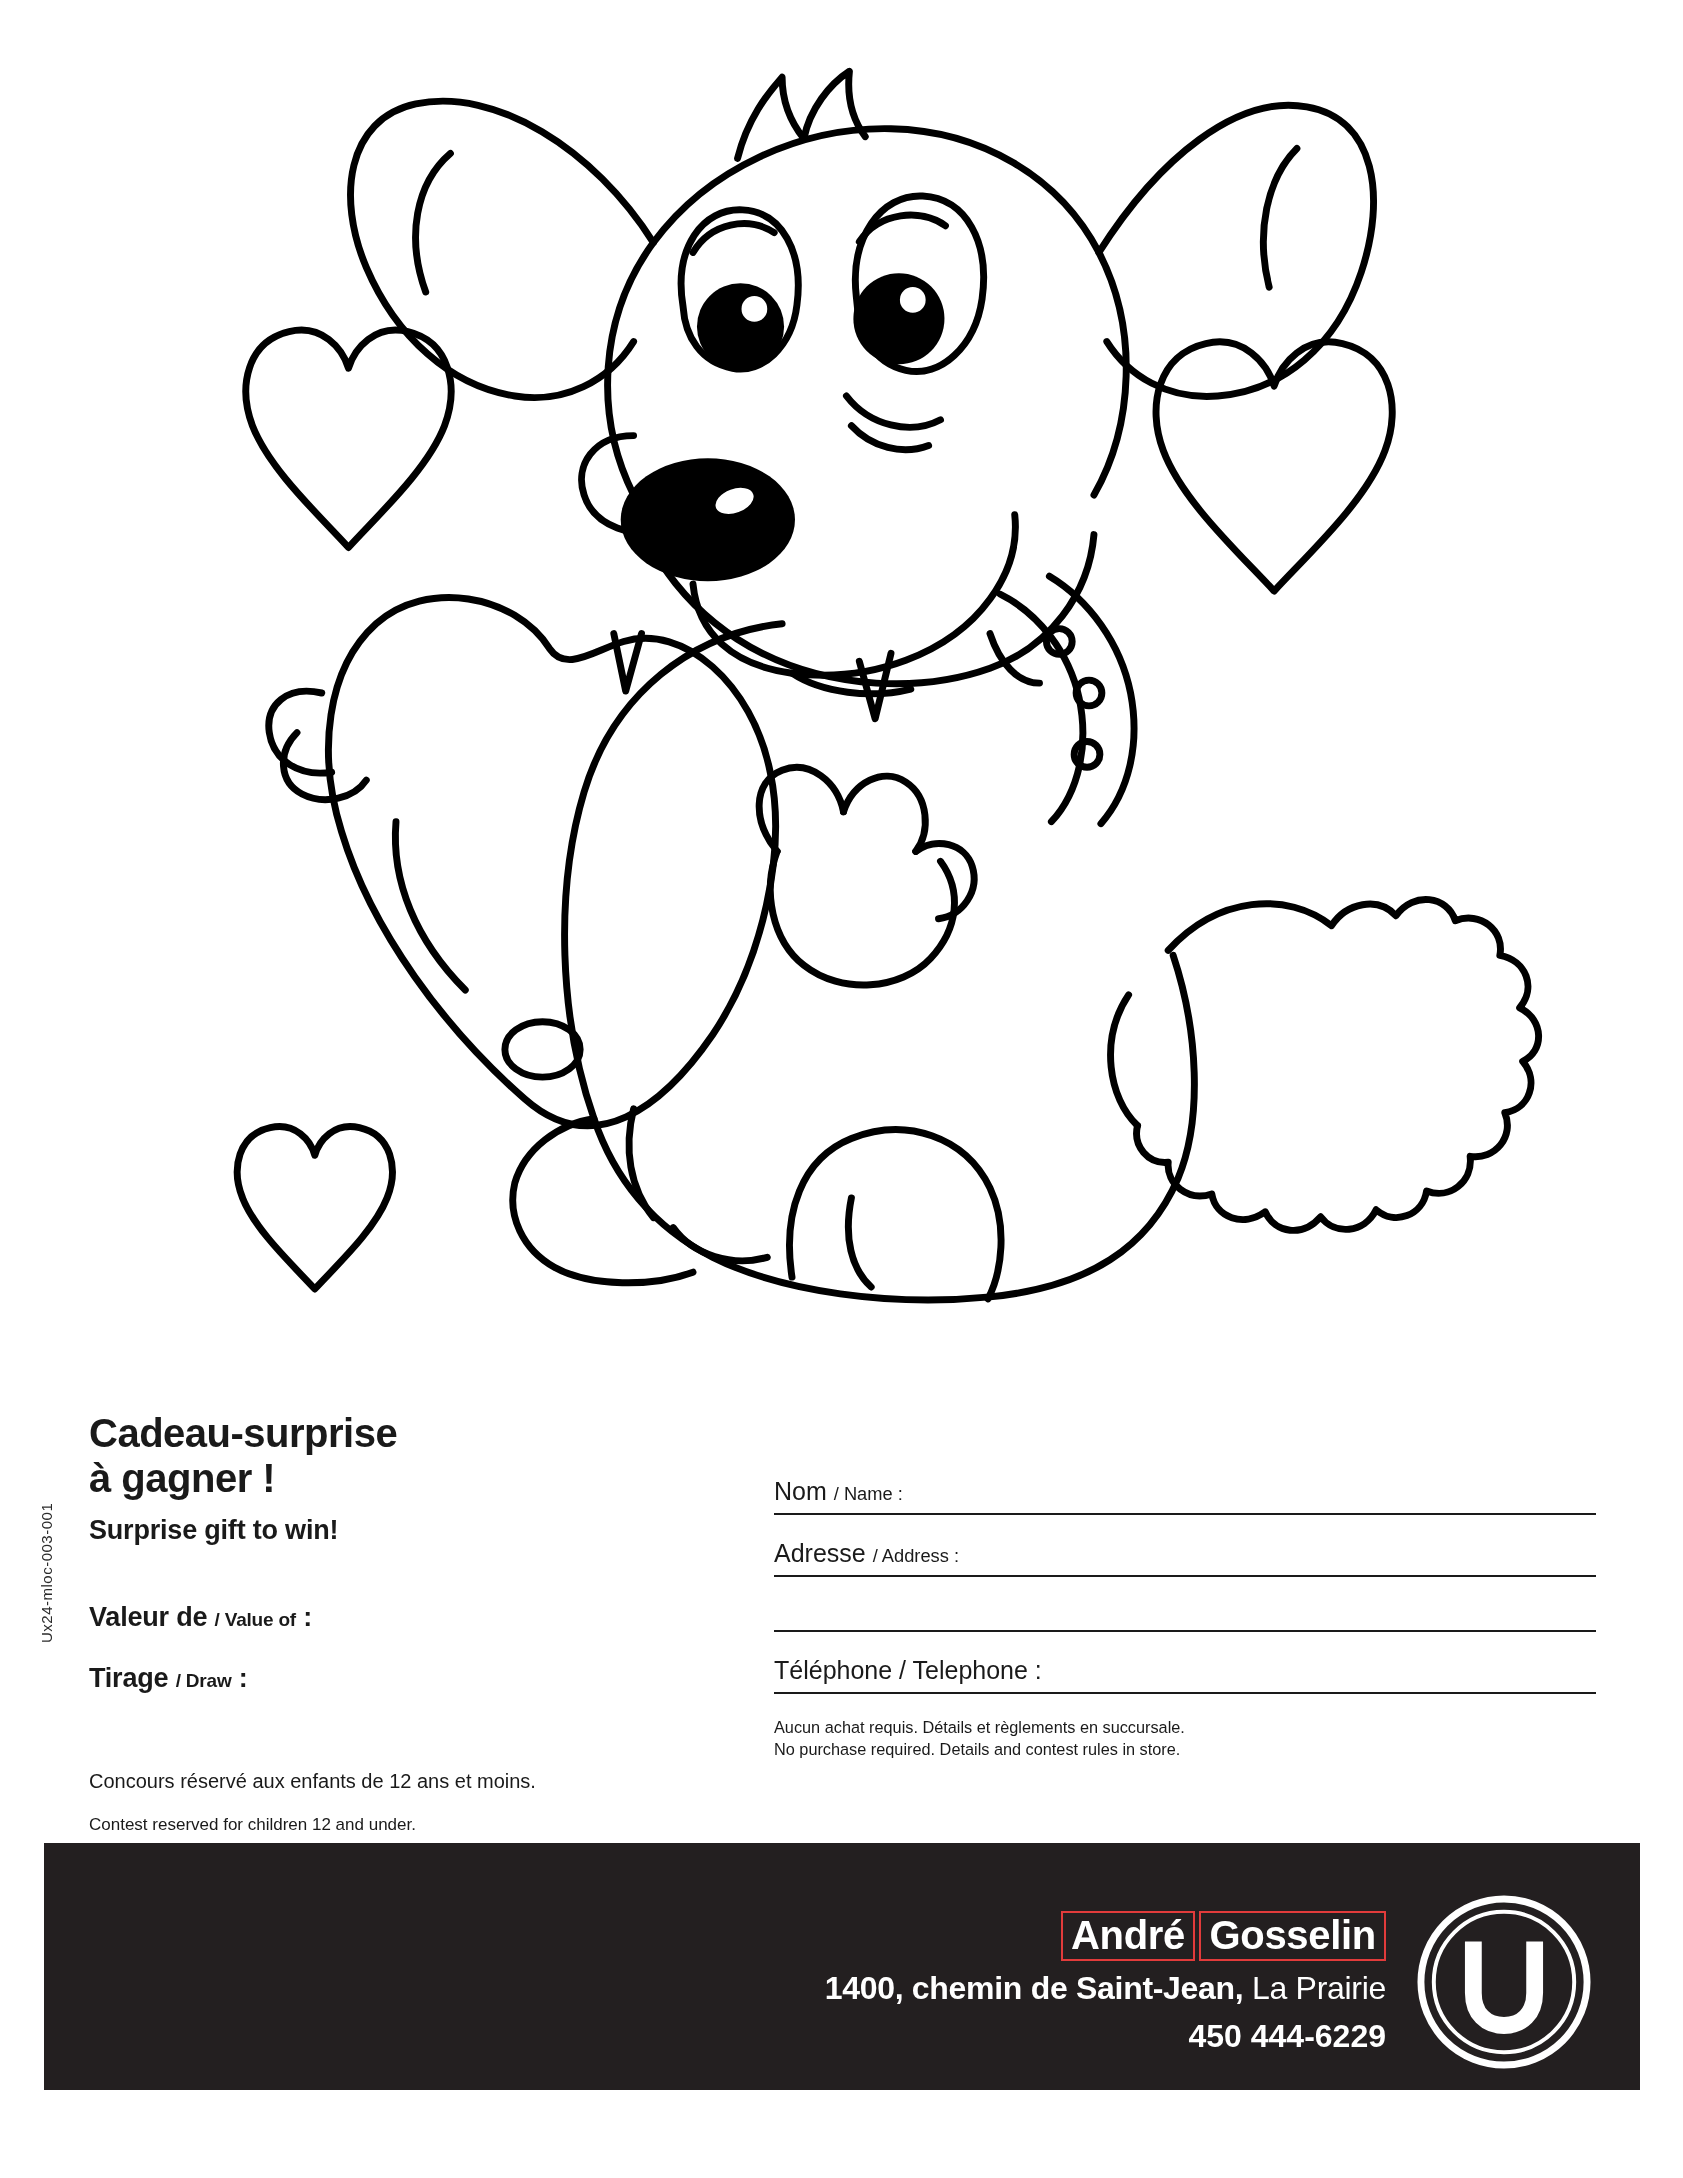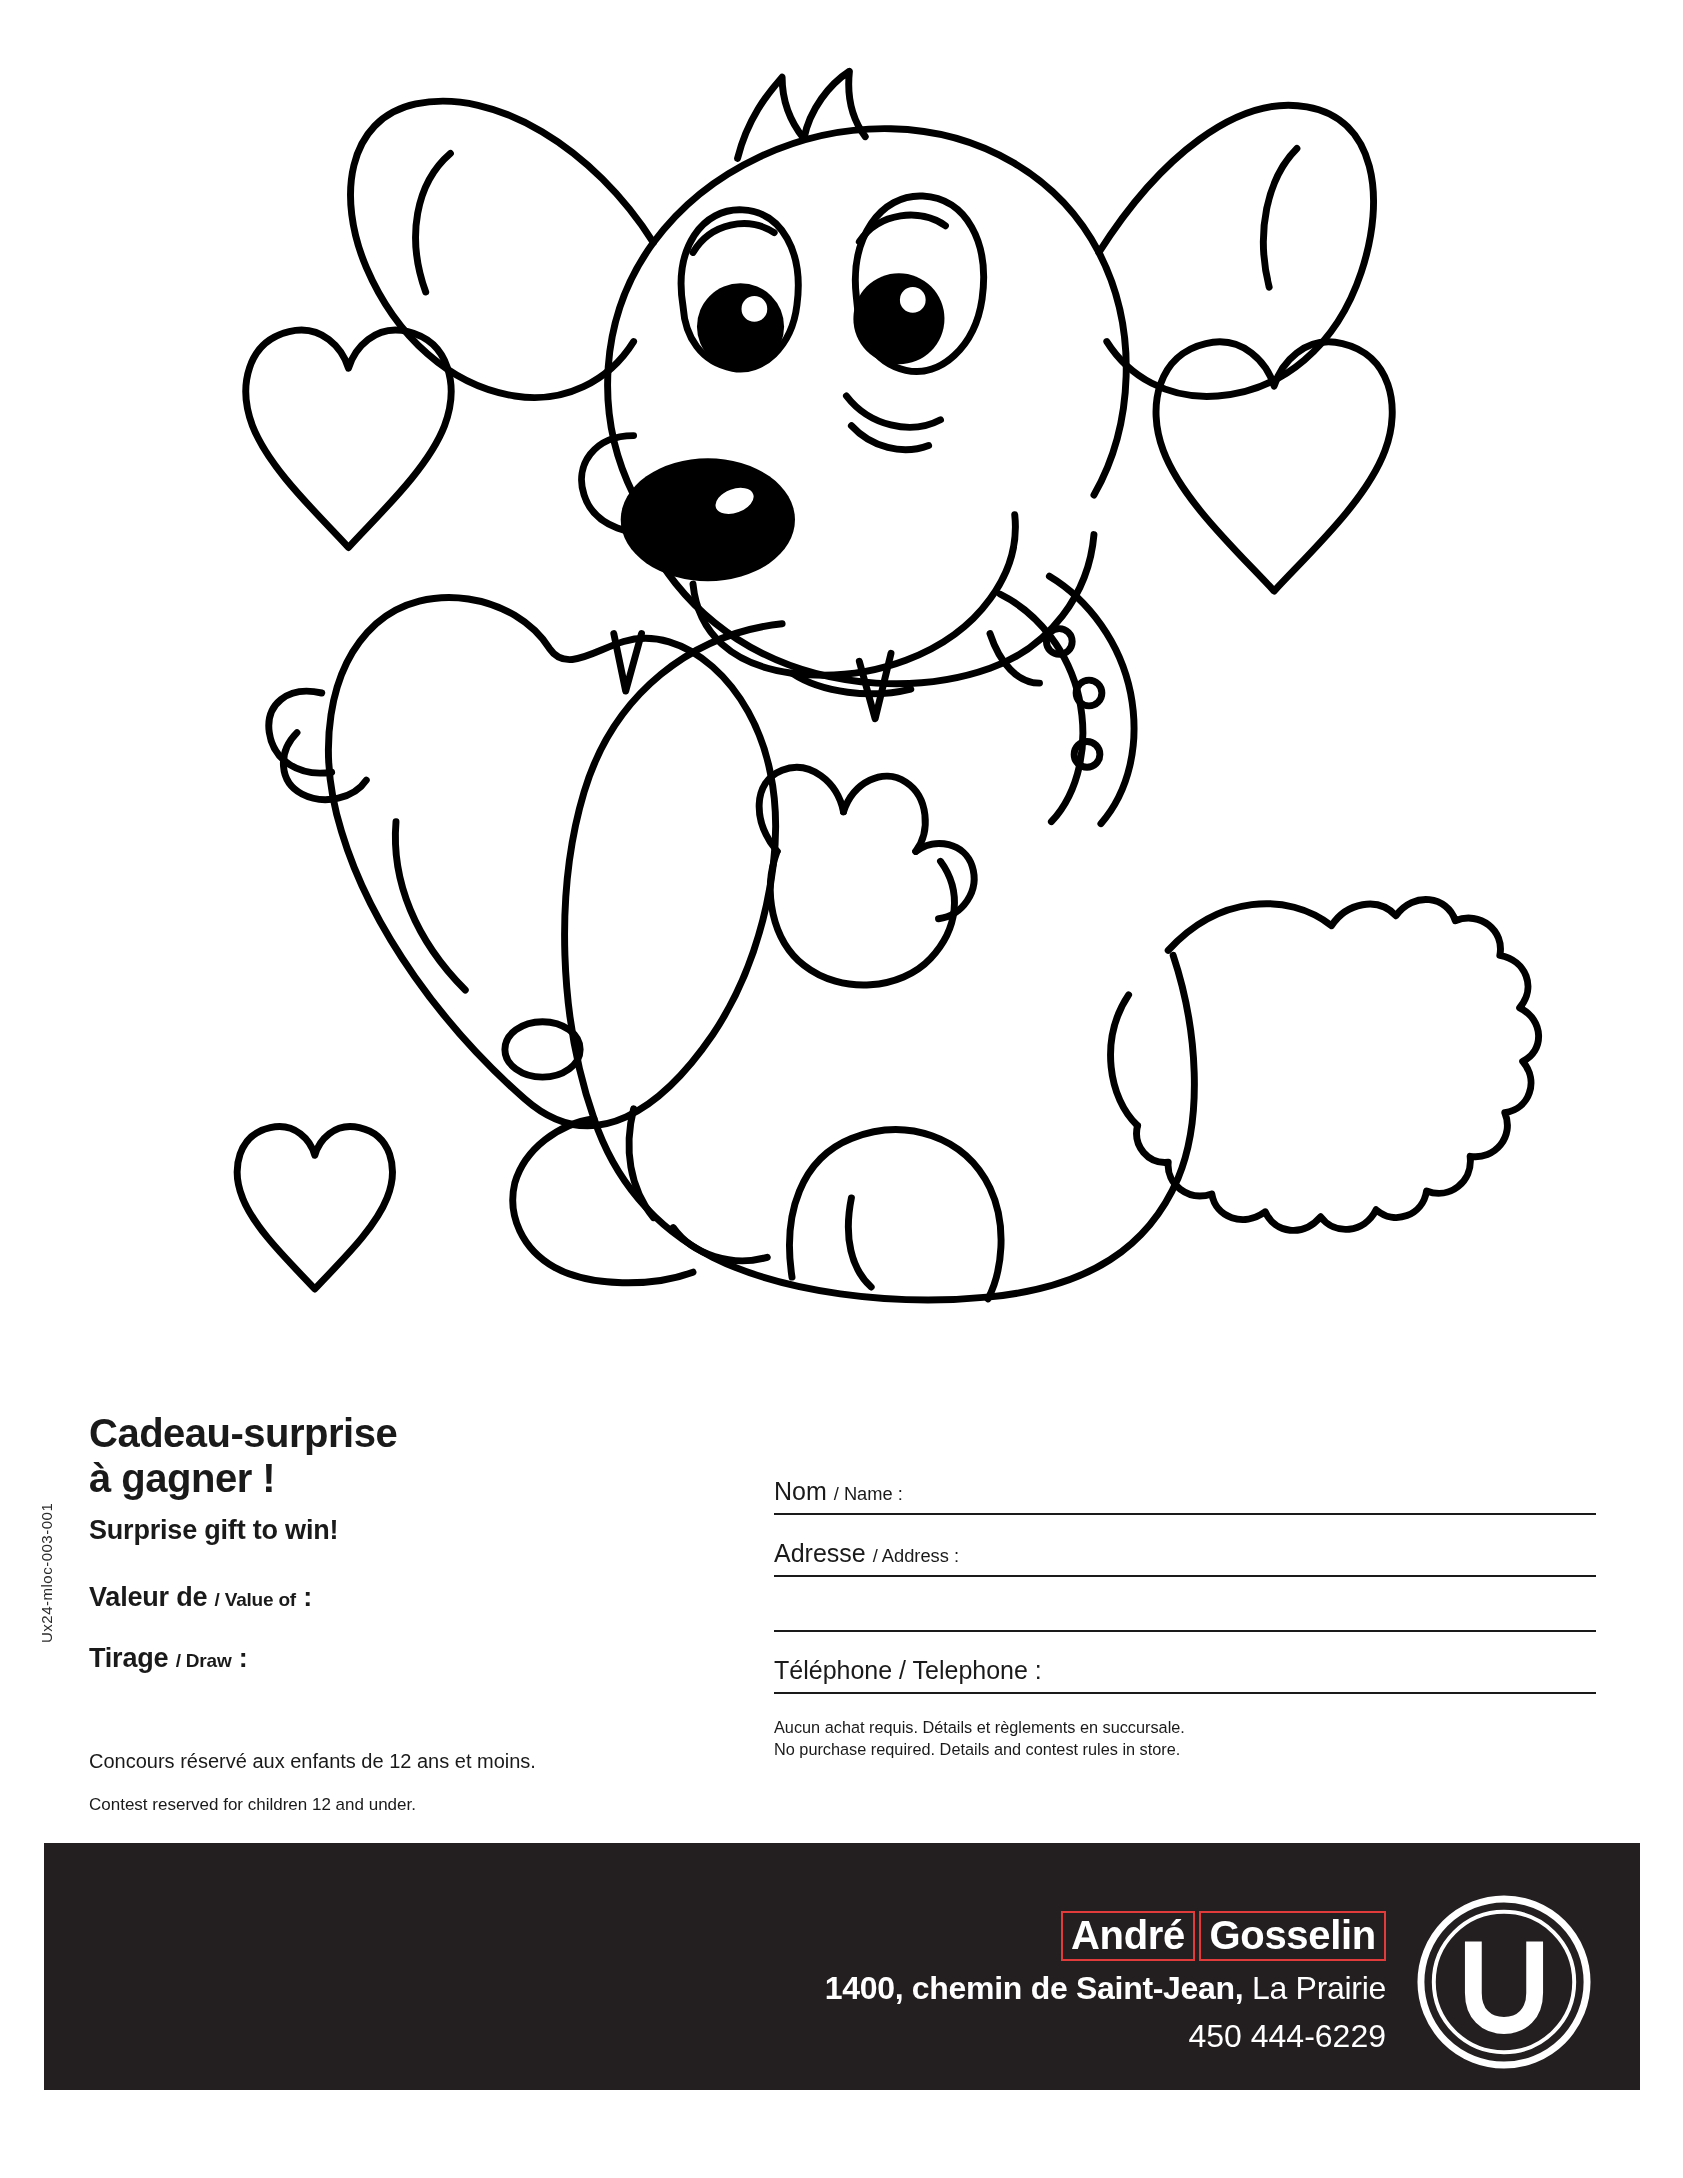--- a/index.html
+++ b/index.html
@@ -57,21 +57,21 @@
     letter-spacing: -0.5px;
     margin: 0;
   }
   .promo-title-en {
     font-weight: bold;
     font-size: 27px;
     margin: 14px 0 0 0;
     letter-spacing: -0.2px;
   }
   .promo-row {
-    margin-top: 36px;
+    margin-top: 56px;
     font-size: 27px;
     font-weight: bold;
     letter-spacing: -0.2px;
   }
   .promo-row .en {
     font-size: 19px;
     font-weight: bold;
   }
   .promo-row.draw { margin-top: 30px; }
 
@@ -162,21 +162,21 @@
     font-weight: bold;
     letter-spacing: -0.3px;
     white-space: nowrap;
   }
   .merchant-address .city {
     font-weight: normal;
   }
   .merchant-phone {
     margin-top: 11px;
     font-size: 32px;
-    font-weight: normal;
+    font-weight: bold;
     letter-spacing: 0px;
   }
   #logo-u {
     width: 176px;
     height: 176px;
     flex: 0 0 176px;
   }
 </style>
 </head>
 <body>

